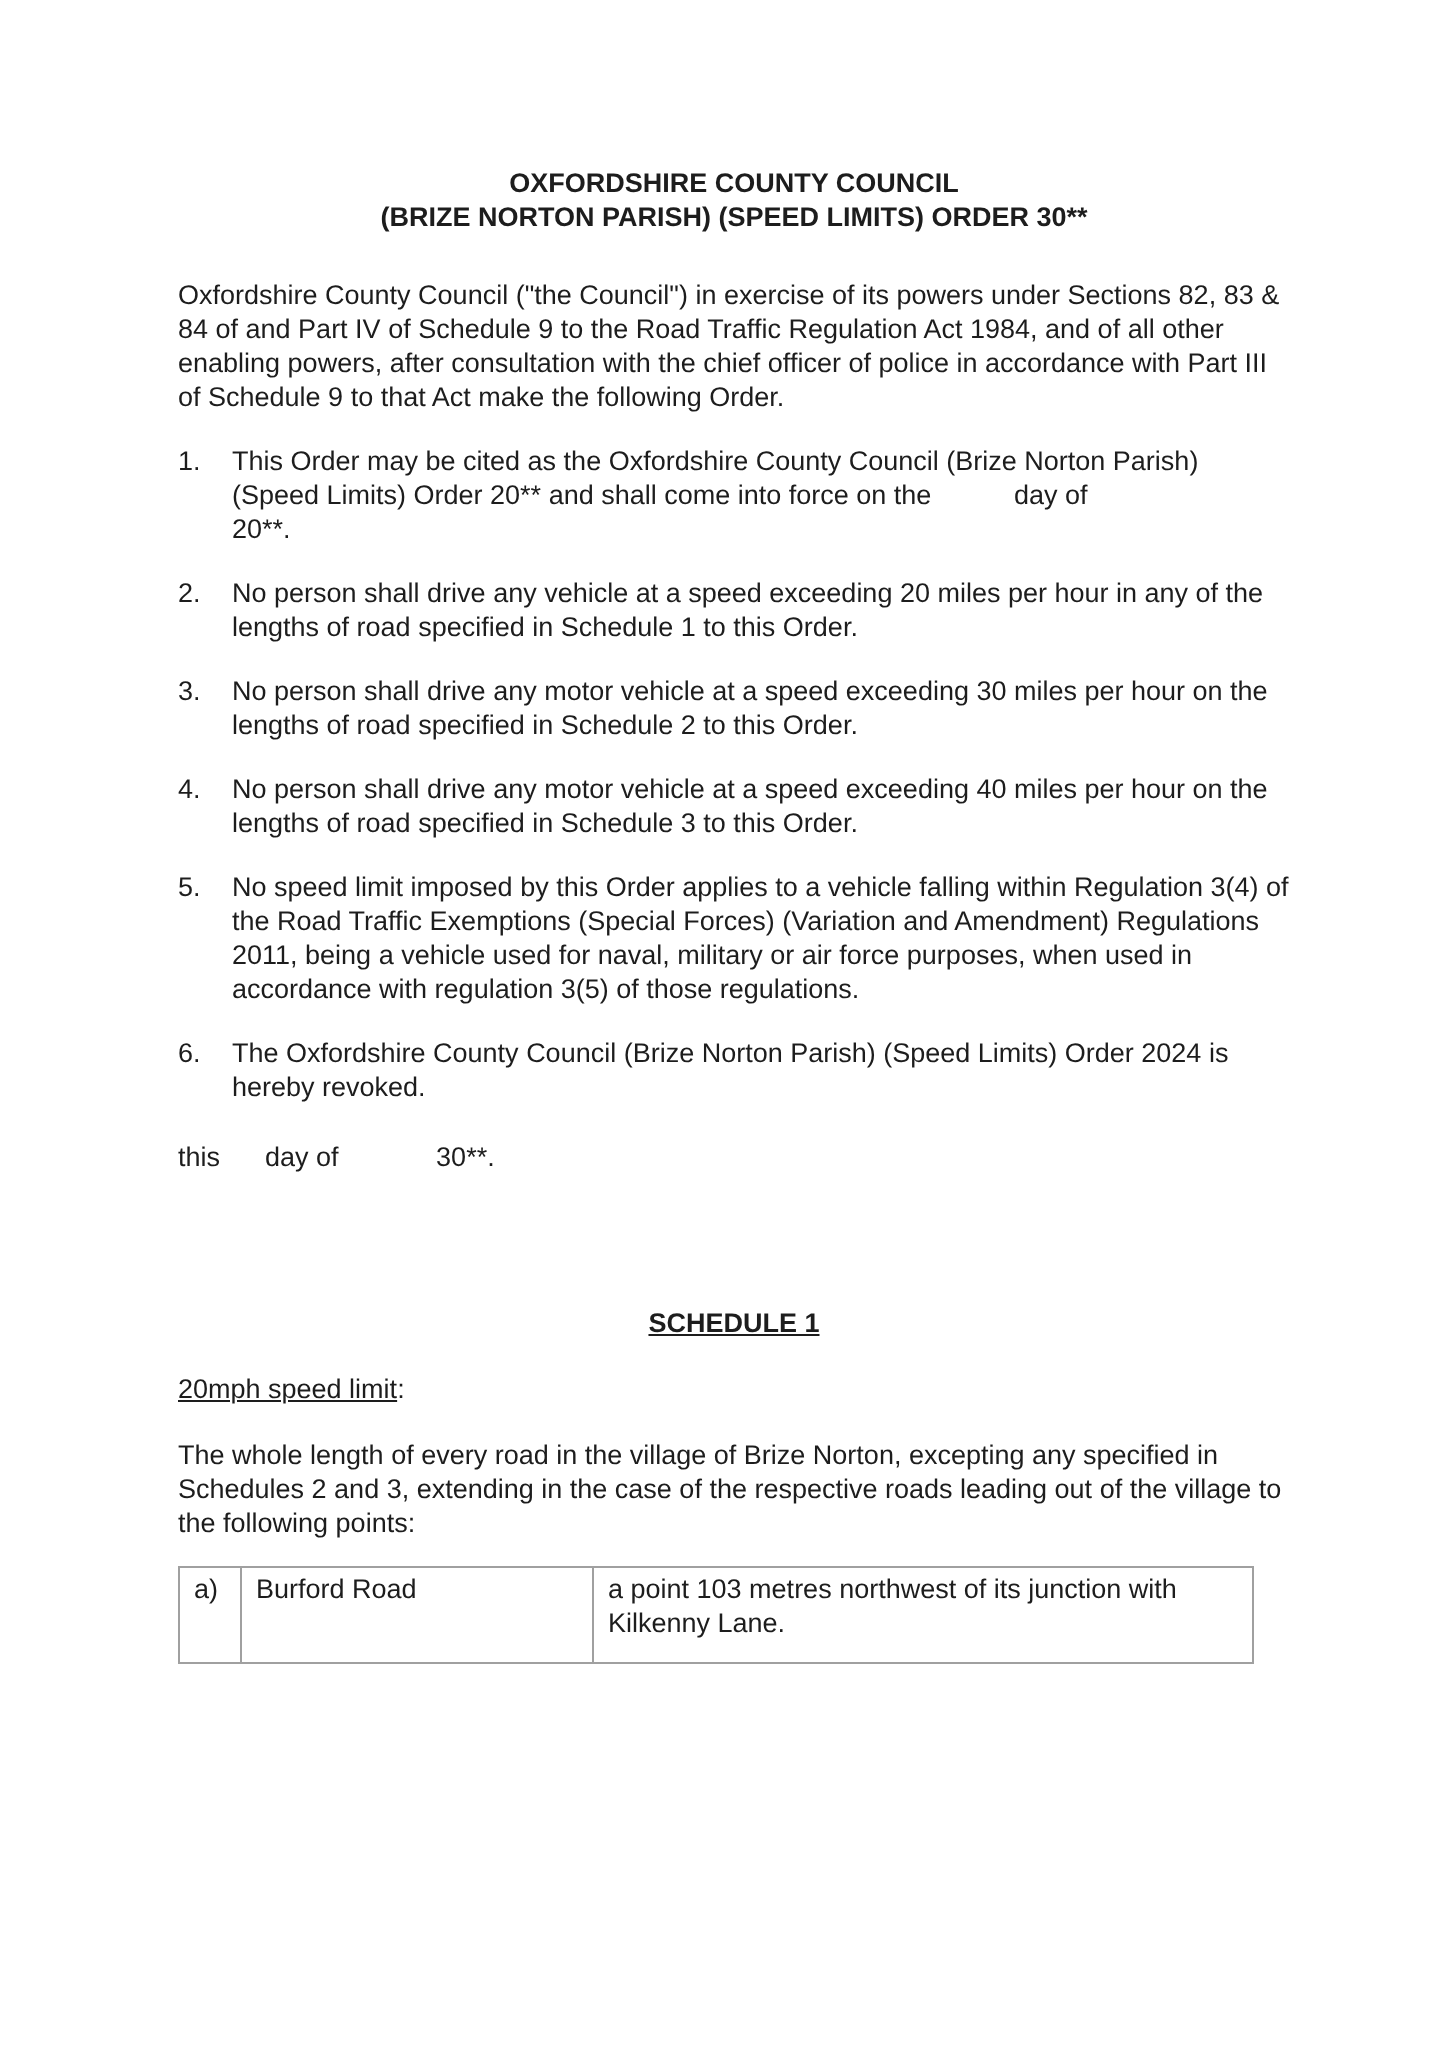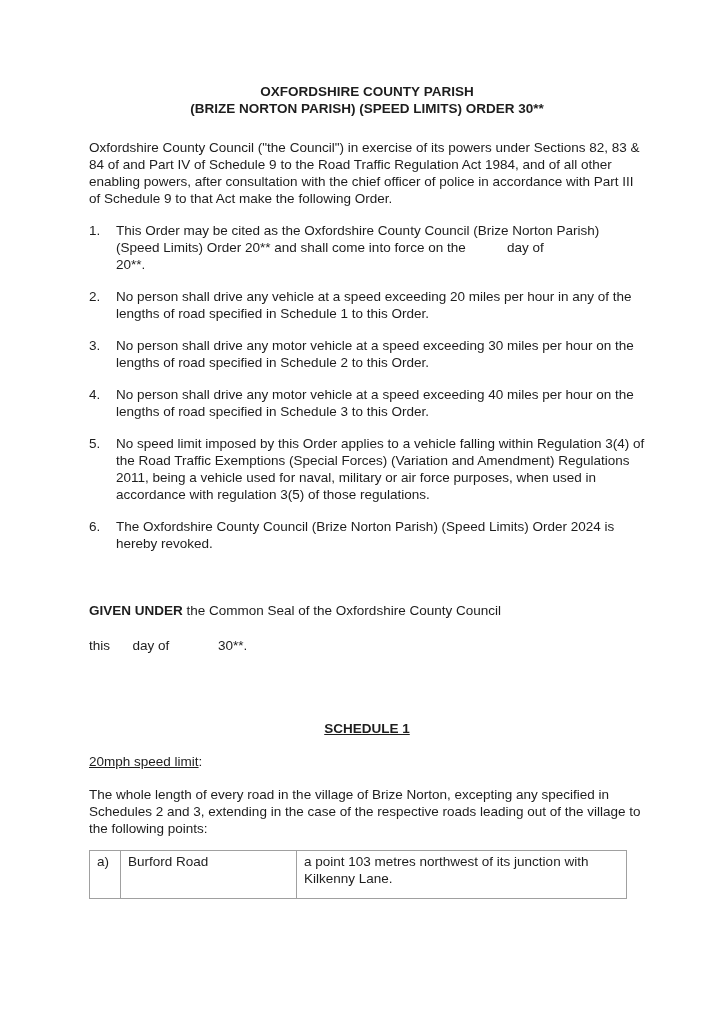--- a/index.html
+++ b/index.html
@@ -45,21 +45,21 @@
     font-size: 13.5px;
     line-height: 17px;
   }
 </style>
 </head>
 <body>
 
 <div class="page">
 
   <div class="title">
-    <div>OXFORDSHIRE COUNTY PARISH</div>
+    <div>OXFORDSHIRE COUNTY COUNCIL</div>
     <div>(BRIZE NORTON PARISH) (SPEED LIMITS) ORDER 30**</div>
   </div>
 
   <p class="intro">Oxfordshire County Council ("the Council") in exercise of its powers under Sections 82, 83 &amp; 84 of and Part IV of Schedule 9 to the Road Traffic Regulation Act 1984, and of all other enabling powers, after consultation with the chief officer of police in accordance with Part III of Schedule 9 to that Act make the following Order.</p>
 
   <div class="articles">
     <div class="article">
       <span class="article-num">1.</span>
       <span class="article-text">This Order may be cited as the Oxfordshire County Council (Brize Norton Parish) (Speed Limits) Order 20** and shall come into force on the           day of
 20**.</span>
@@ -79,21 +79,20 @@
     <div class="article">
       <span class="article-num">5.</span>
       <span class="article-text">No speed limit imposed by this Order applies to a vehicle falling within Regulation 3(4) of the Road Traffic Exemptions (Special Forces) (Variation and Amendment) Regulations 2011, being a vehicle used for naval, military or air force purposes, when used in accordance with regulation 3(5) of those regulations.</span>
     </div>
     <div class="article">
       <span class="article-num">6.</span>
       <span class="article-text">The Oxfordshire County Council (Brize Norton Parish) (Speed Limits) Order 2024 is hereby revoked.</span>
     </div>
   </div>
 
-  <p class="given"><span class="bold">GIVEN UNDER</span> <span>the Common Seal of the Oxfordshire County Council</span></p>
 
   <p class="dateline">this      day of             30**.</p>
 
   <p class="schedule-heading"><span class="u">SCHEDULE 1</span></p>
 
   <p class="subheading"><span class="u">20mph speed limit</span><span>:</span></p>
 
   <p class="description">The whole length of every road in the village of Brize Norton, excepting any specified in Schedules 2 and 3, extending in the case of the respective roads leading out of the village to the following points:</p>
 
   <table class="schedule-table">

